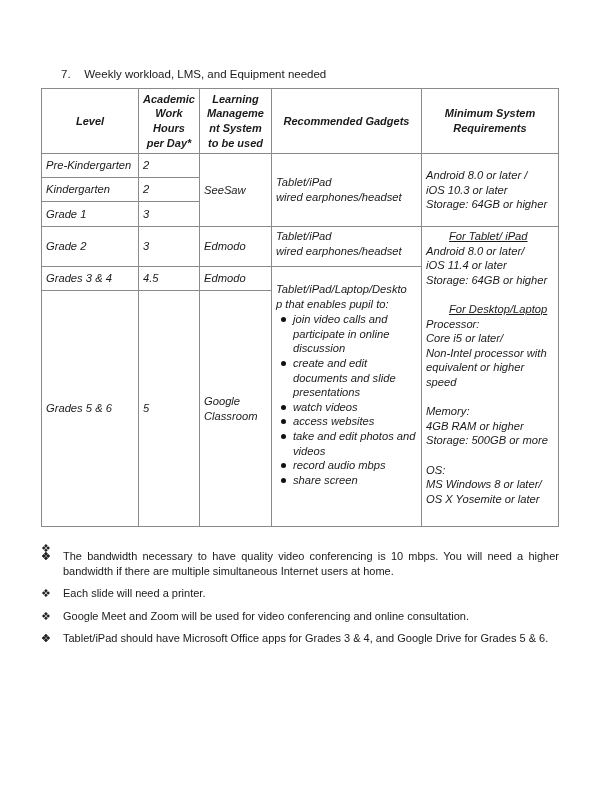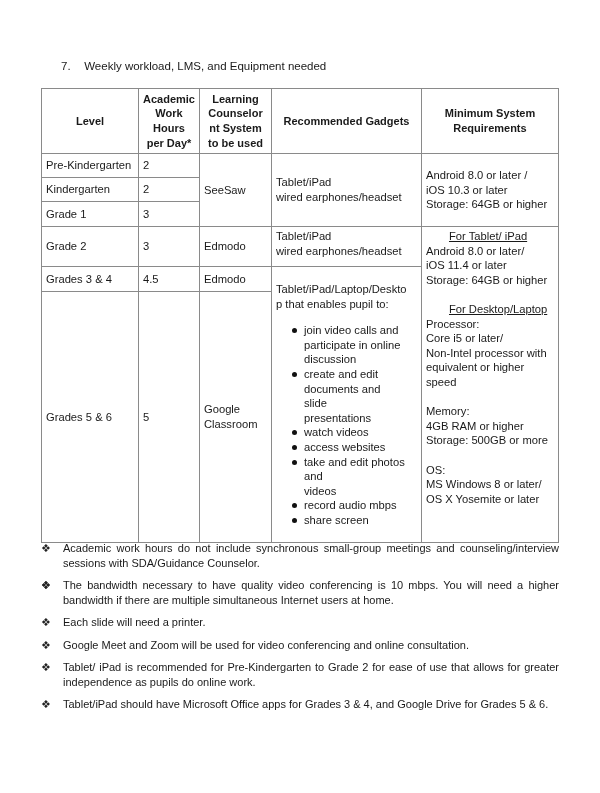--- a/index.html
+++ b/index.html
@@ -1,27 +1,27 @@
 <!DOCTYPE html>
 <html><head>
 <meta charset="utf-8">
 <style>
   html, body { margin: 0; padding: 0; background: #ffffff; }
   body { width: 600px; height: 793px; position: relative; overflow: hidden;
          font-family: "Liberation Sans", sans-serif; color: #1a1a1a; font-size: 11.2px; }
   .page { position: absolute; left: 0; top: 0; width: 600px; height: 793px; }
-  .section-title { position: absolute; left: 61px; top: 60px; font-size: 11.5px; white-space: nowrap; }
+  .section-title { position: absolute; left: 61px; top: 68px; font-size: 11.5px; white-space: nowrap; }
   .section-title .num { display: inline-block; width: 20px; }
 
   .tbl { position: absolute; left: 41px; top: 88px; border-collapse: collapse; table-layout: fixed; }
-  .tbl td, .tbl th { border: 1px solid #8a8a8a; padding: 2px 4px; line-height: 14.6px; vertical-align: middle; }
+  .tbl td, .tbl th { border: 1px solid #8a8a8a; padding: 2px 4px; line-height: 14.6px; vertical-align: middle; font-style: italic; }
   .tbl th { font-weight: bold; text-align: center; font-size: 11px; }
   .c { }
   .top { vertical-align: top !important; }
-  .tbl ul { margin: 12px; padding: 0 0 0 16px; list-style: none; }
+  .tbl ul { margin: 1px; padding: 0 0 0 16px; list-style: none; }
   .tbl ul li { position: relative; }
   .tbl ul li::before { content: ""; position: absolute; left: -12px; top: 5px; width: 5px; height: 5px;
                        background: #111; border-radius: 50%; }
   .u { text-decoration: underline; margin-left: 23px; }
   .blank { height: 14.6px; }
 
   .notes { position: absolute; left: 41px; top: 541px; width: 518px; }
   .note { position: relative; padding-left: 22px; margin-bottom: 8px; line-height: 14.5px; text-align: justify; font-size: 11px; }
   .note .diamond { position: absolute; left: 0; top: 0; font-size: 11px; color: #222; }
 </style>
@@ -47,21 +47,21 @@
         <tr style="height:65px">
       <th>Level</th>
       <th>
         <div>Academic</div>
         <div>Work</div>
         <div>Hours</div>
         <div>per Day*</div>
       </th>
       <th>
         <div>Learning</div>
-        <div>Counselor</div>
+        <div>Manageme</div>
         <div>nt System</div>
         <div>to be used</div>
       </th>
       <th>Recommended Gadgets</th>
       <th>
         <div>Minimum System</div>
         <div>Requirements</div>
       </th>
     </tr>
 
@@ -164,40 +164,38 @@
         <div>Google</div>
         <div>Classroom</div>
       </td>
     </tr>
   </tbody>
     </table>
 
   <div class="notes">
     <div class="note">
       <span class="diamond">❖</span>
-      <span>Academic work hours do not include synchronous small-group meetings and counseling/interview sessions with SDA/Guidance Counselor.</span>
     </div>
     <div class="note">
       <span class="diamond">❖</span>
     </div>
     <div class="note">
       <span class="diamond">❖</span>
       <span>The bandwidth necessary to have quality video conferencing is 10 mbps.  You will need a higher bandwidth if there are multiple simultaneous Internet users at home.</span>
     </div>
     <div class="note">
       <span class="diamond">❖</span>
       <span>Each slide will need a printer.</span>
     </div>
     <div class="note">
       <span class="diamond">❖</span>
       <span>Google Meet and Zoom will be used for video conferencing and online consultation.</span>
     </div>
     <div class="note">
       <span class="diamond">❖</span>
-      <span>Tablet/ iPad is recommended for Pre-Kindergarten to Grade 2 for ease of use that allows for greater independence as pupils do online work.</span>
     </div>
     <div class="note">
       <span class="diamond">❖</span>
       <span>Tablet/iPad should have Microsoft Office apps for Grades 3 &amp; 4, and Google Drive for Grades 5 &amp; 6.</span>
     </div>
   </div>
 
 </div>
 
 </body></html>

